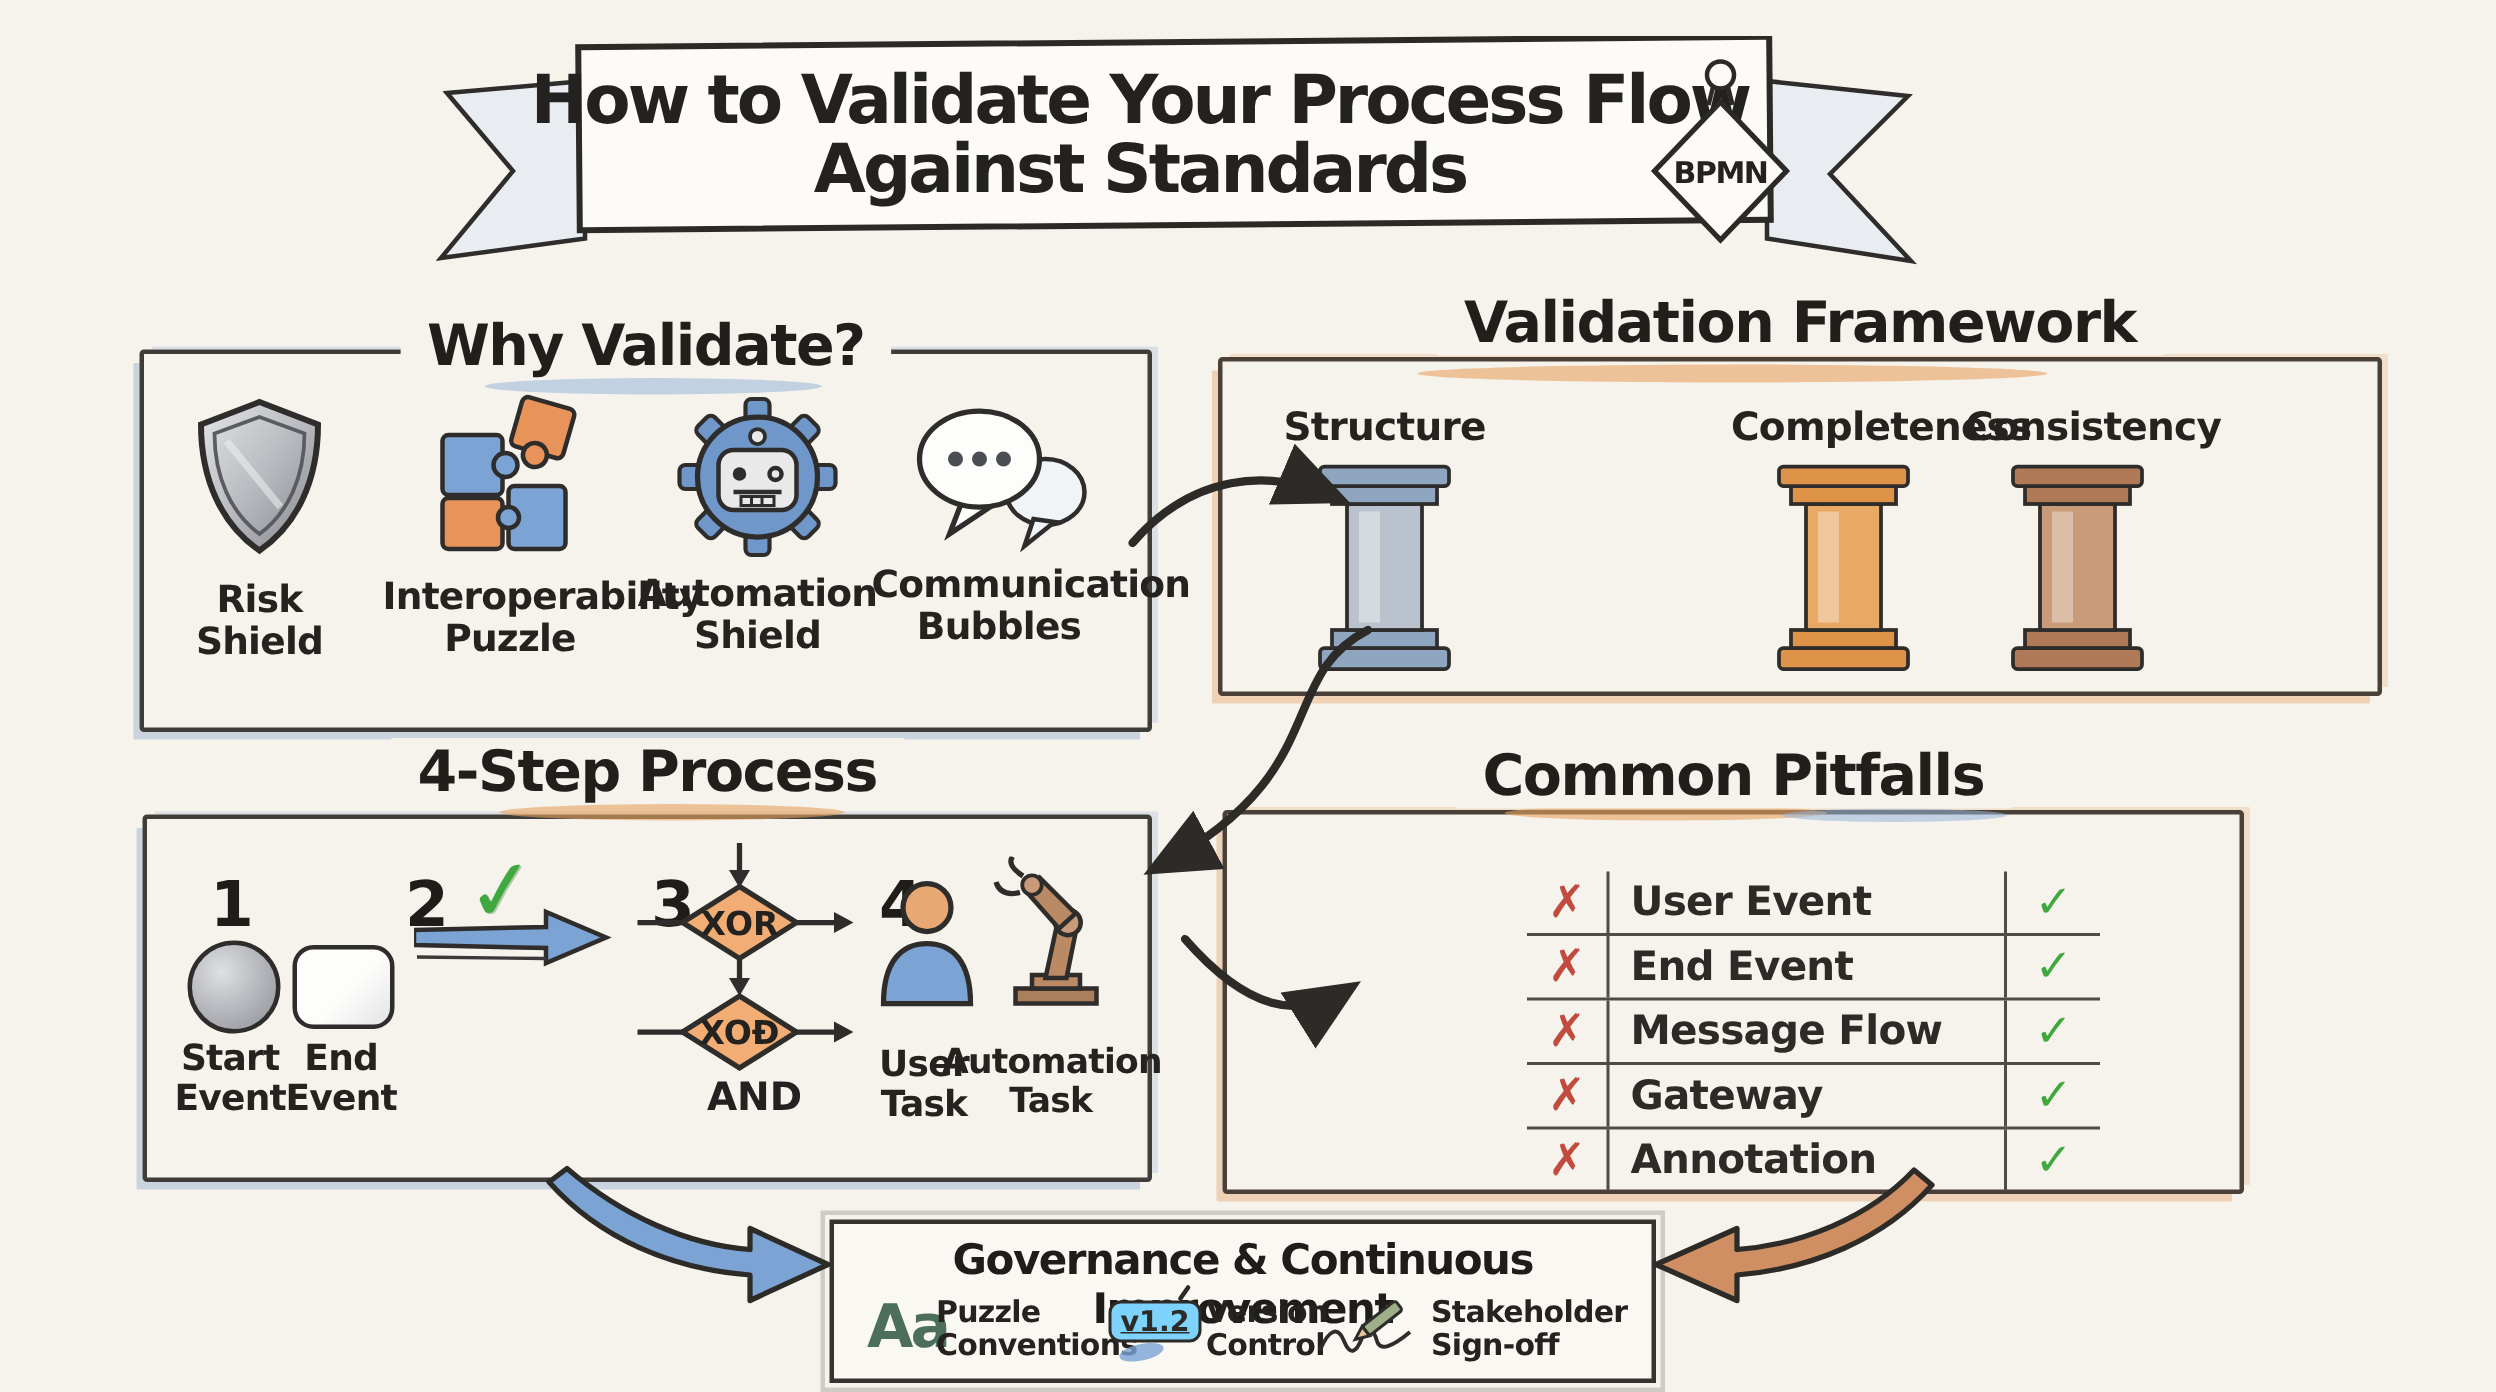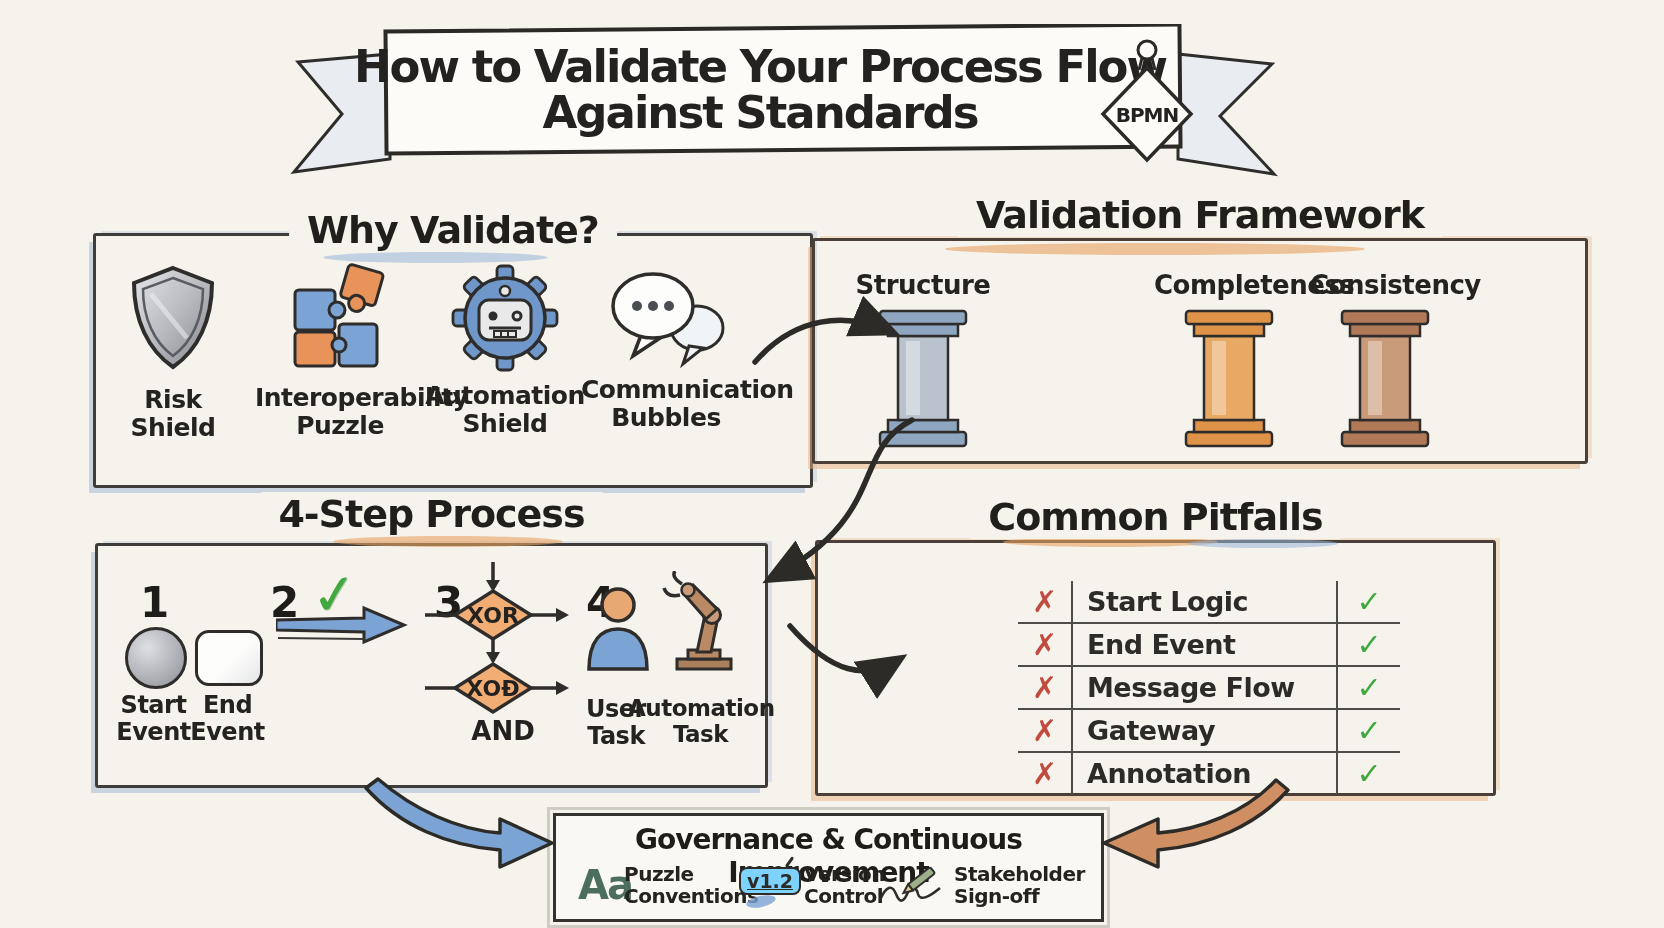--- a/index.html
+++ b/index.html
@@ -67,21 +67,21 @@
   <text x="470" y="58" font-size="45" text-anchor="middle" letter-spacing="-2">How to Validate Your Process Flow</text>
   <text x="470" y="104" font-size="45" text-anchor="middle" letter-spacing="-2">Against Standards</text>
   <g>
     <circle cx="857" cy="26" r="9" fill="#fcfbf7" stroke="#2b2a27" stroke-width="3"></circle>
     <path d="M852 34 L849 46 M862 34 L865 46" stroke="#2b2a27" stroke-width="3" fill="none"></path>
     <polygon points="857,44 901,90 857,136 813,90" fill="#fcfbf7" stroke="#2b2a27" stroke-width="3.5"></polygon>
     <text x="857" y="98" font-size="20" text-anchor="middle" letter-spacing="-1">BPMN</text>
   </g>
 </svg>
 
-<div class="panel blue-sk" style="left:93px;top:233px;width:669px;height:249px;padding-left:45px;">
+<div class="panel blue-sk" style="left:93px;top:233px;width:669px;height:249px;">
   <div class="ptitle" style="top:-28px;">Why Validate?</div>
   <div class="swoosh" style="left:227px;top:16px;width:225px;height:11px;background:rgba(150,181,216,.55);"></div>
 
   <div class="abs" style="left:-8px;top:26px;width:170px;text-align:center;">
     <svg width="100" height="112" viewBox="0 0 100 112">
       <defs>
           <linearGradient id="gsh" x1="0" y1="0" x2="1" y2="1">
         <stop offset="0" stop-color="#e4e5e8"></stop>
             <stop offset="0.5" stop-color="#b9bbc0"></stop>
             <stop offset="1" stop-color="#84868c"></stop>
@@ -272,21 +272,21 @@
 </div>
 
 <div class="panel orange-sk" style="left:815px;top:540px;width:675px;height:250px;">
   <div class="ptitle" style="top:-48px;">Common Pitfalls</div>
   <div class="swoosh" style="left:185px;top:-6px;width:215px;height:10px;background:rgba(232,162,97,.6);"></div>
   <div class="swoosh" style="left:370px;top:-4px;width:150px;height:9px;background:rgba(150,181,216,.55);"></div>
 
   <div class="pit-table">
     <div class="pit-row">
       <span class="pit-x">✗</span>
-      <span class="pit-lbl">Start Logic</span>
+      <span class="pit-lbl">User Event</span>
       <span class="pit-ck">✓</span>
     </div>
     <div class="pit-row">
       <span class="pit-x">✗</span>
       <span class="pit-lbl">End Event</span>
       <span class="pit-ck">✓</span>
     </div>
     <div class="pit-row">
       <span class="pit-x">✗</span>
       <span class="pit-lbl">Message Flow</span>

